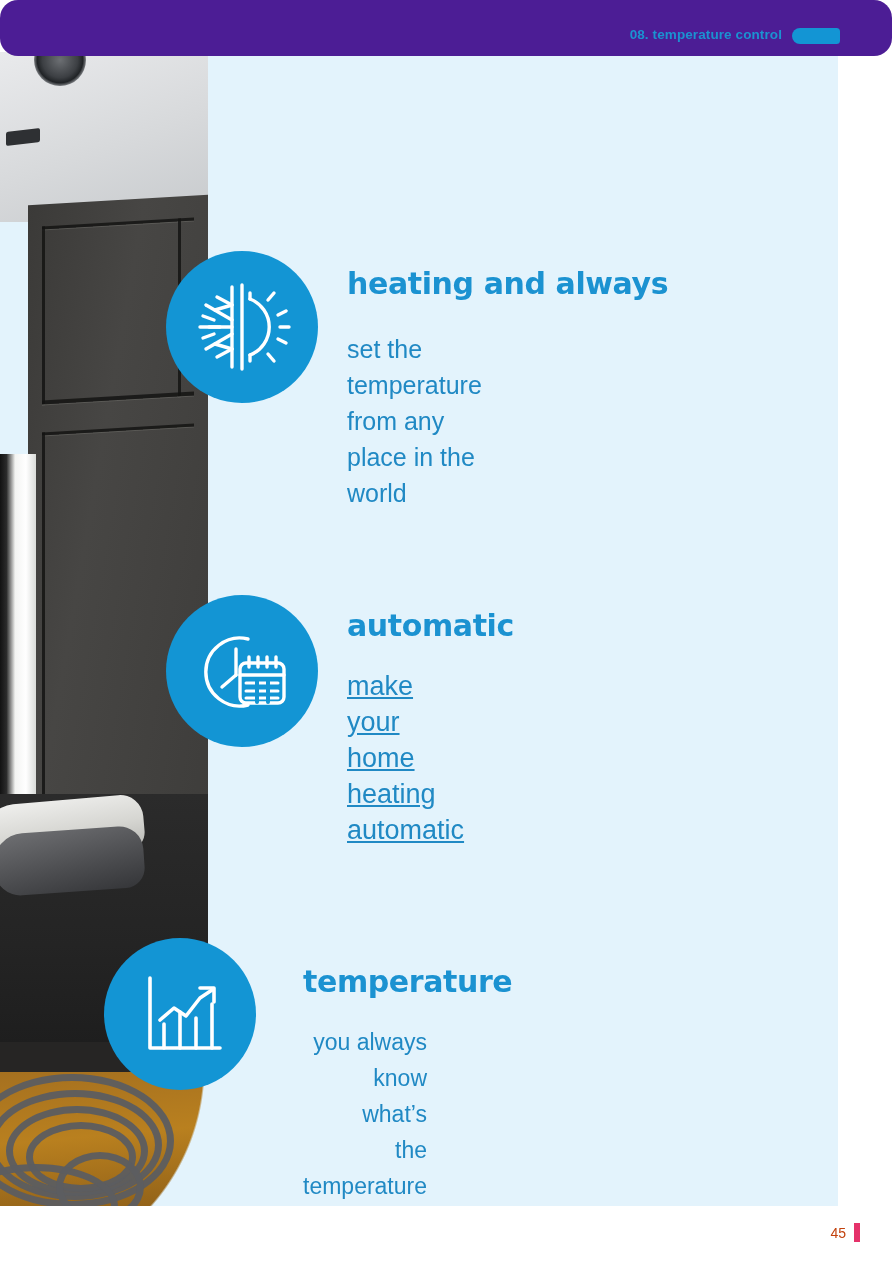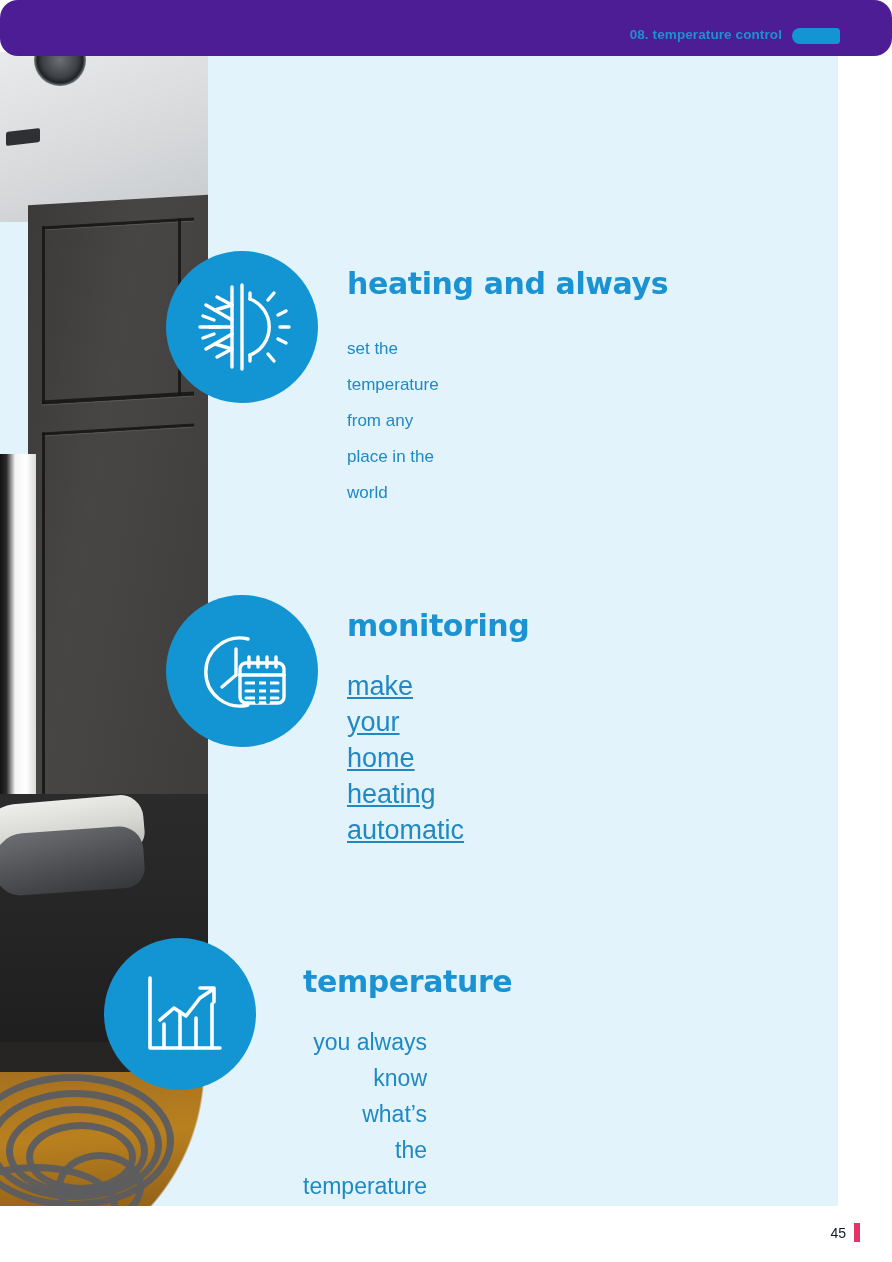--- a/index.html
+++ b/index.html
@@ -197,21 +197,21 @@
   .feature-desc {
     position: absolute;
     color: #2089c4;
     font-family: "Liberation Sans", sans-serif;
     white-space: pre-line;
   }
 
   
   #f1-icon  { left: 166px; top: 251px; width: 152px; height: 152px; }
   #f1-title { left: 347px; top: 266px; font-size: 30px; }
-  #f1-desc  { left: 347px; top: 331px; font-size: 17px; line-height: 36px; }
+  #f1-desc  { left: 347px; top: 331px; font-size: 25px; line-height: 36px; }
   
   #f2-icon  { left: 166px; top: 595px; width: 152px; height: 152px; }
   #f2-title { left: 347px; top: 608px; font-size: 30px; }
   #f2-desc  { left: 347px; top: 668px; font-size: 27px; line-height: 36px; text-decoration: underline; }
   
   #f3-icon  { left: 104px; top: 938px; width: 152px; height: 152px; }
   #f3-title { left: 303px; top: 964px; font-size: 30px; }
   #f3-desc  { left: 303px; top: 1024px; font-size: 23px; line-height: 36px; text-align: right; }
 
   
@@ -222,21 +222,21 @@
     width: 892px;
     height: 56px;
     background: #ffffff;
     z-index: 40;
   }
   #page-number {
     position: absolute;
     right: 46px;
     bottom: 21px;
     font-size: 14px;
-    color: #0f172a;
+    color: #c2410c;
     font-family: "Liberation Sans", sans-serif;
   }
   #page-marker {
     position: absolute;
     right: 32px;
     bottom: 20px;
     width: 6px;
     height: 19px;
     background: #e5326a;
   }
@@ -342,21 +342,21 @@
 
           <line x1="56" y1="64" x2="88" y2="64" stroke-width="3"></line>
           <line x1="56" y1="72" x2="88" y2="72" stroke-width="3"></line>
           <line x1="56" y1="79" x2="88" y2="79" stroke-width="3"></line>
 
           <line x1="67" y1="60" x2="67" y2="83" stroke="#1395d4" stroke-width="4"></line>
           <line x1="78" y1="60" x2="78" y2="83" stroke="#1395d4" stroke-width="4"></line>
         </g>
       </svg>
     </div>
-    <div class="feature-title" id="f2-title">monitoring</div>
+    <div class="feature-title" id="f2-title">automatic</div>
     <div class="feature-desc" id="f2-desc">make your home
 heating automatic</div>
   </div>
 
   <div class="feature">
     <div class="feature-icon" id="f3-icon">
       <svg width="104" height="104" viewBox="0 0 104 104" aria-hidden="true">
         <g stroke="#ffffff" stroke-width="3.6" fill="none" stroke-linecap="round" stroke-linejoin="round">
 
           <polyline points="22,16 22,86 92,86"></polyline>

